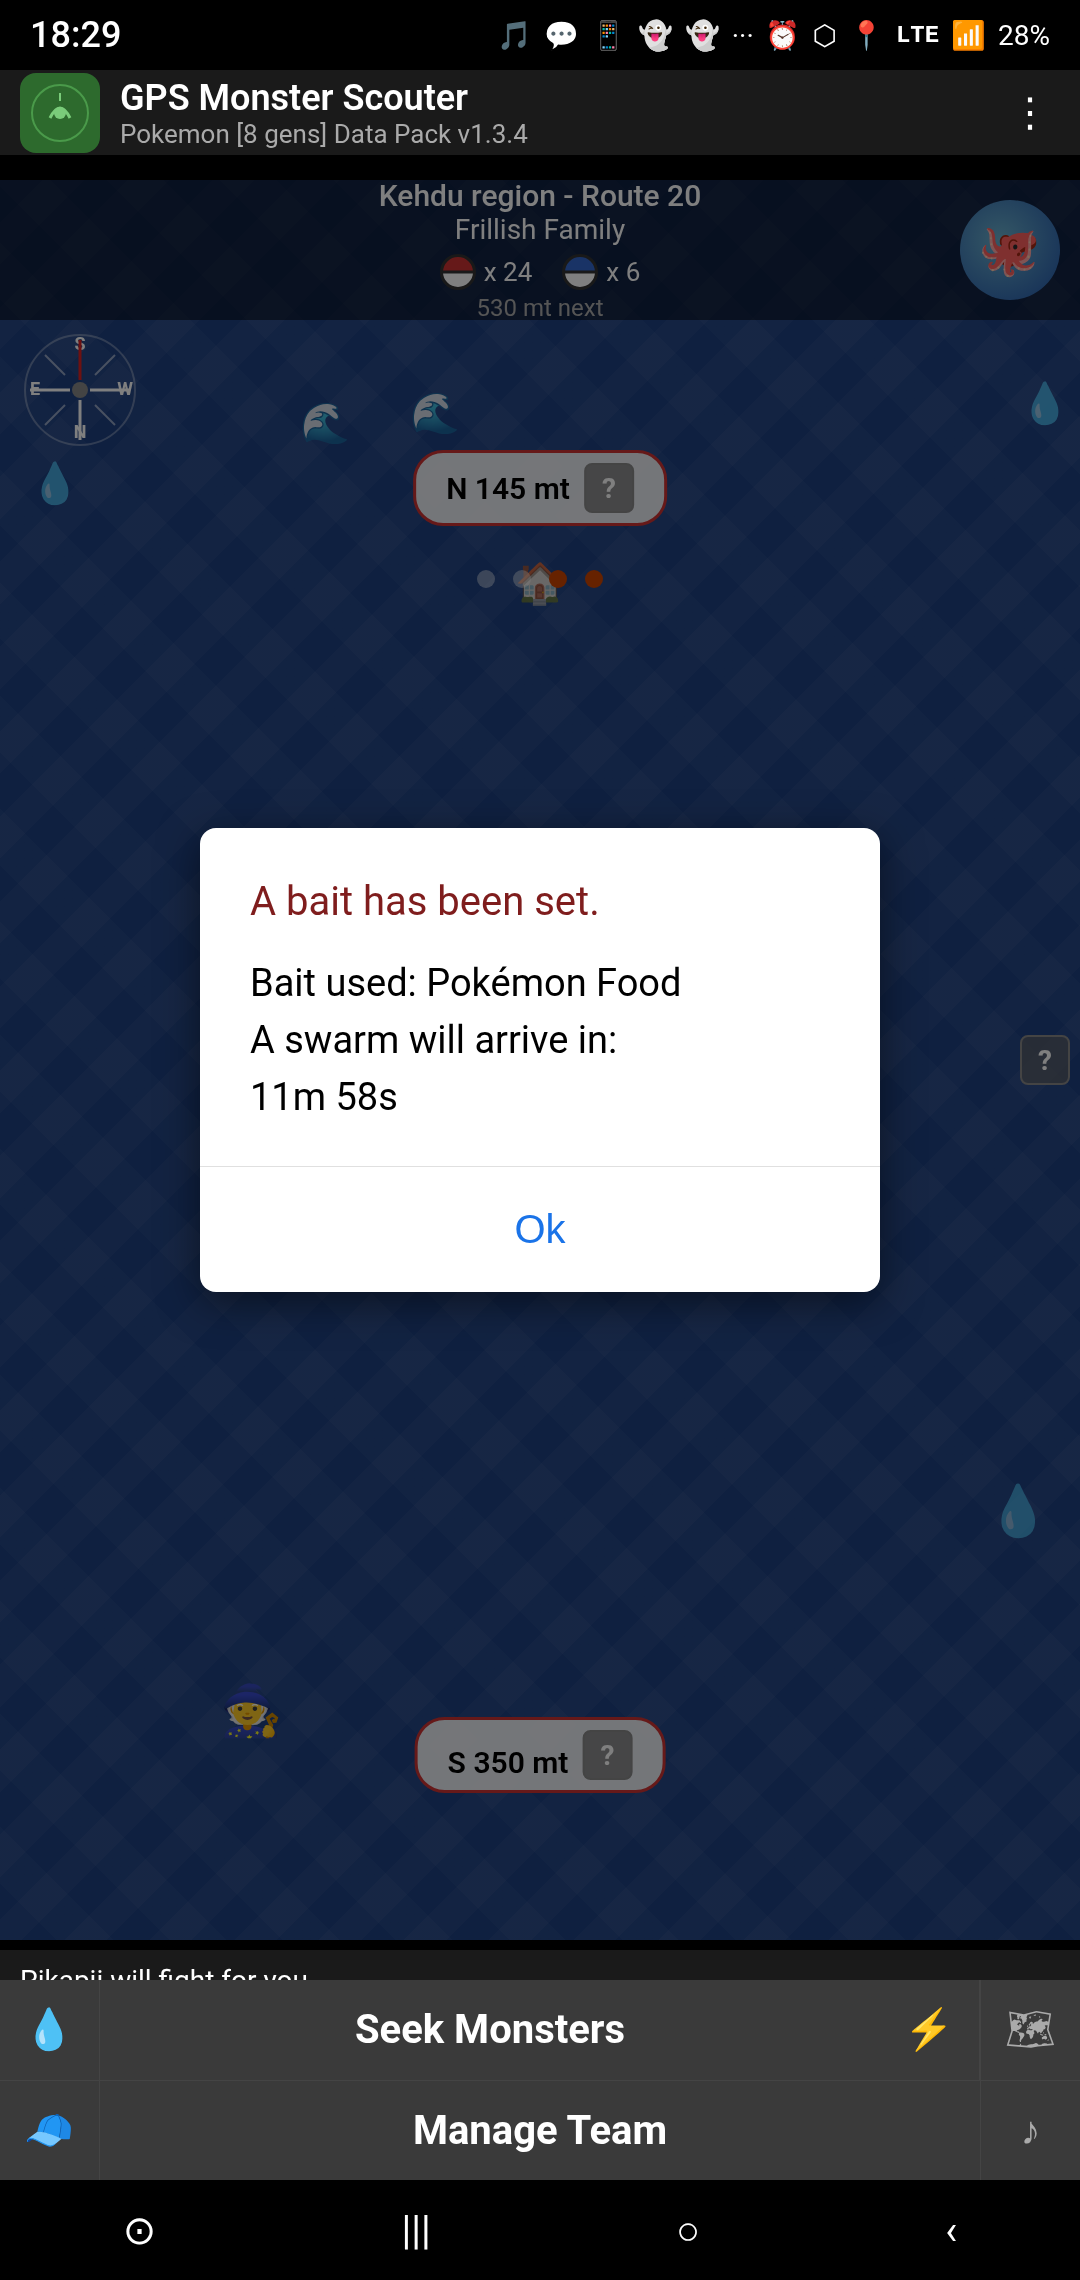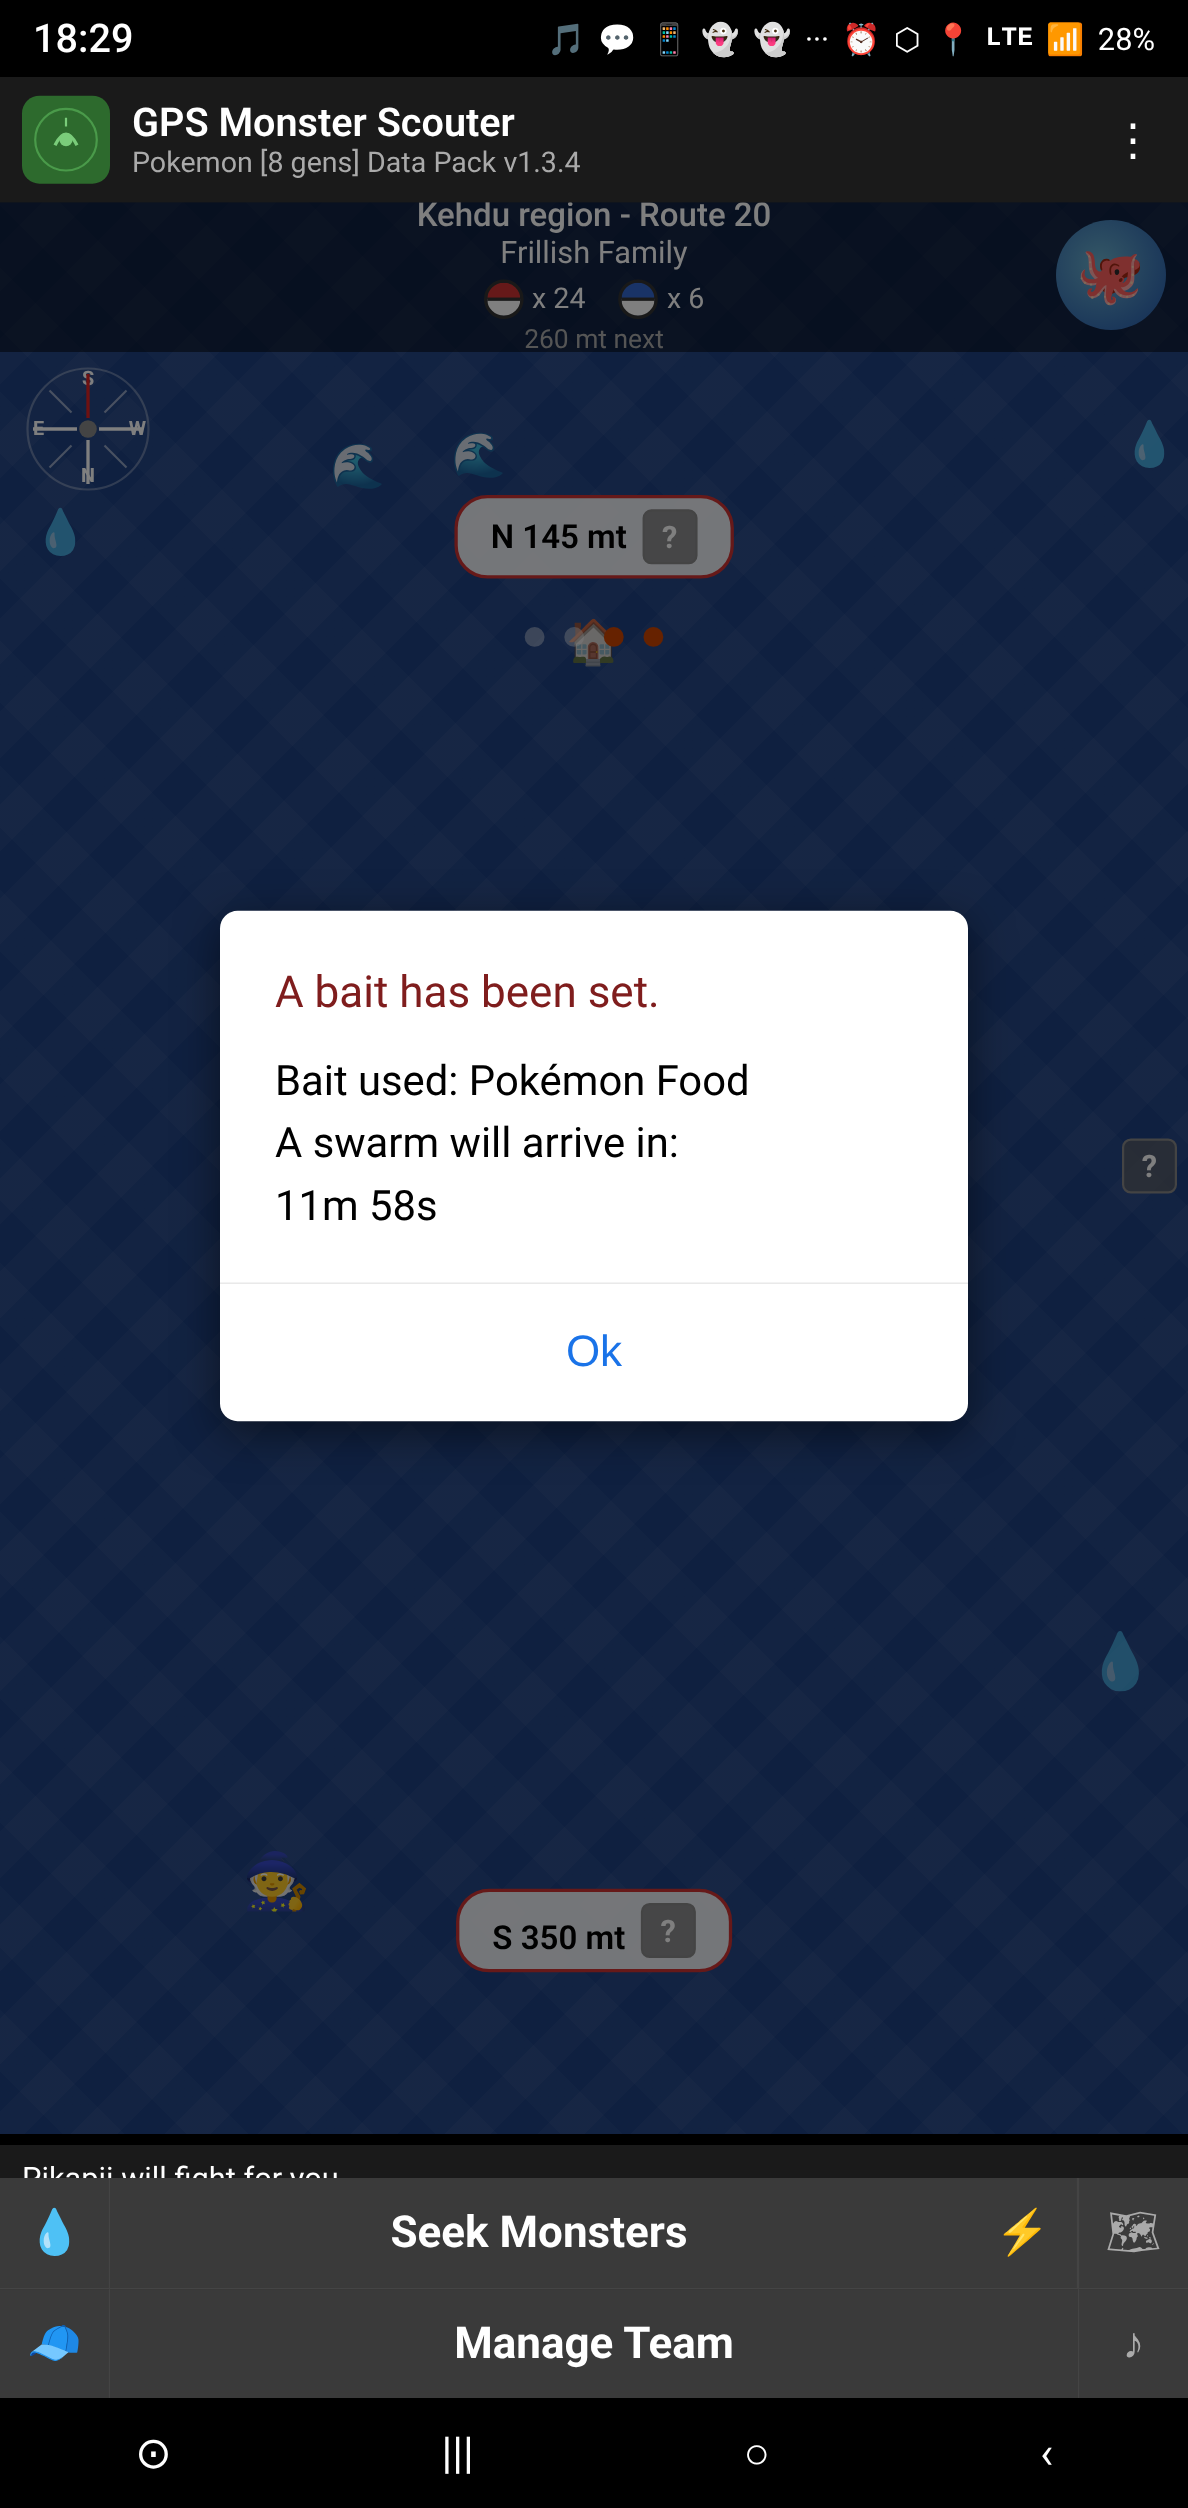--- a/index.html
+++ b/index.html
@@ -36,21 +36,21 @@
       align-items: center;
       gap: 12px;
       color: #fff;
       font-size: 28px;
     }
 
     
     .app-header {
       position: absolute;
       top: 70px; left: 0; right: 0;
-      height: 114px;
+      height: 85px;
       background: #1a1a1a;
       display: flex;
       align-items: center;
       padding: 0 20px;
       z-index: 100;
     }
     .app-icon {
       width: 80px;
       height: 80px;
       background: #2d6a2d;
@@ -474,21 +474,21 @@
     <div class="map-counts">
       <div class="map-count-item">
         <div class="pokeball-icon"></div>
         <span>x 24</span>
       </div>
       <div class="map-count-item">
         <div class="pokeball-icon great-ball"></div>
         <span>x 6</span>
       </div>
     </div>
-    <div class="map-next-dist">260 mt next</div>
+    <div class="map-next-dist">530 mt next</div>
   </div>
 
   <div class="compass">
     <svg viewBox="0 0 120 120" width="120" height="120">
       <circle cx="60" cy="60" r="55" fill="none" stroke="rgba(255,255,255,0.3)" stroke-width="2"></circle>
       <text x="60" y="20" text-anchor="middle" fill="#fff" font-size="18" font-weight="bold">S</text>
       <text x="60" y="108" text-anchor="middle" fill="#fff" font-size="18" font-weight="bold">N</text>
       <text x="15" y="65" text-anchor="middle" fill="#fff" font-size="18" font-weight="bold">E</text>
       <text x="105" y="65" text-anchor="middle" fill="#fff" font-size="18" font-weight="bold">W</text>
 

